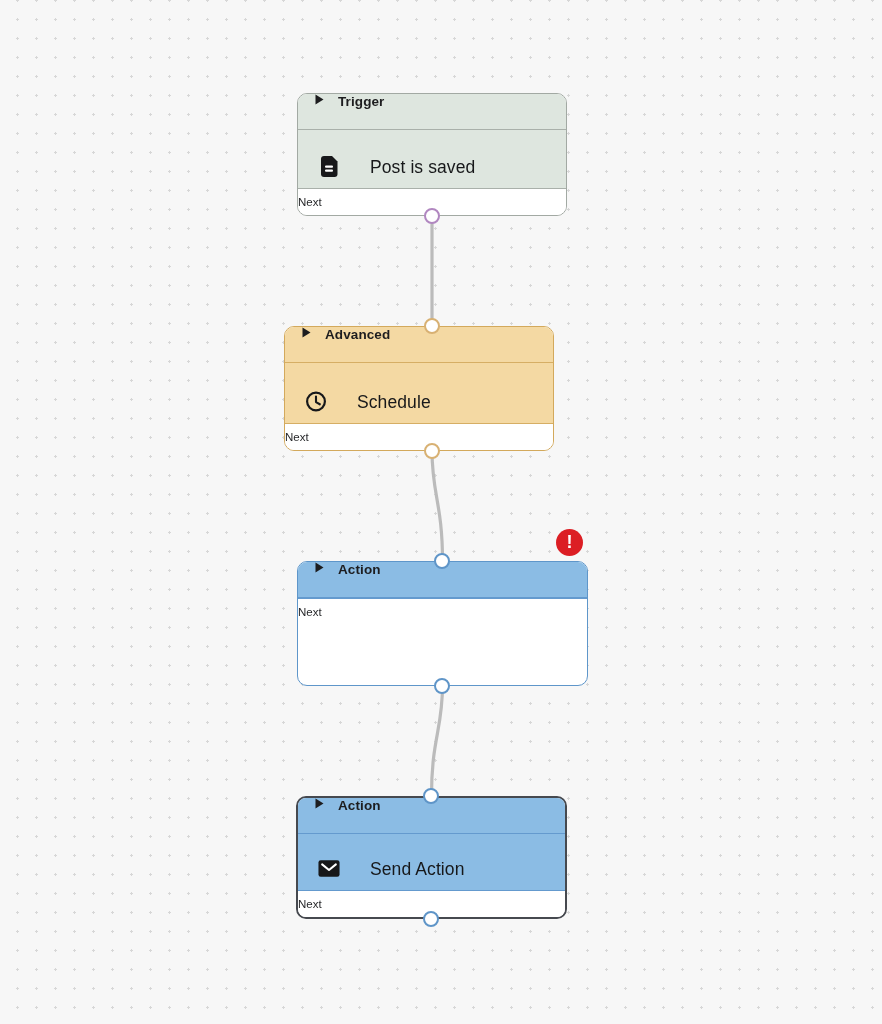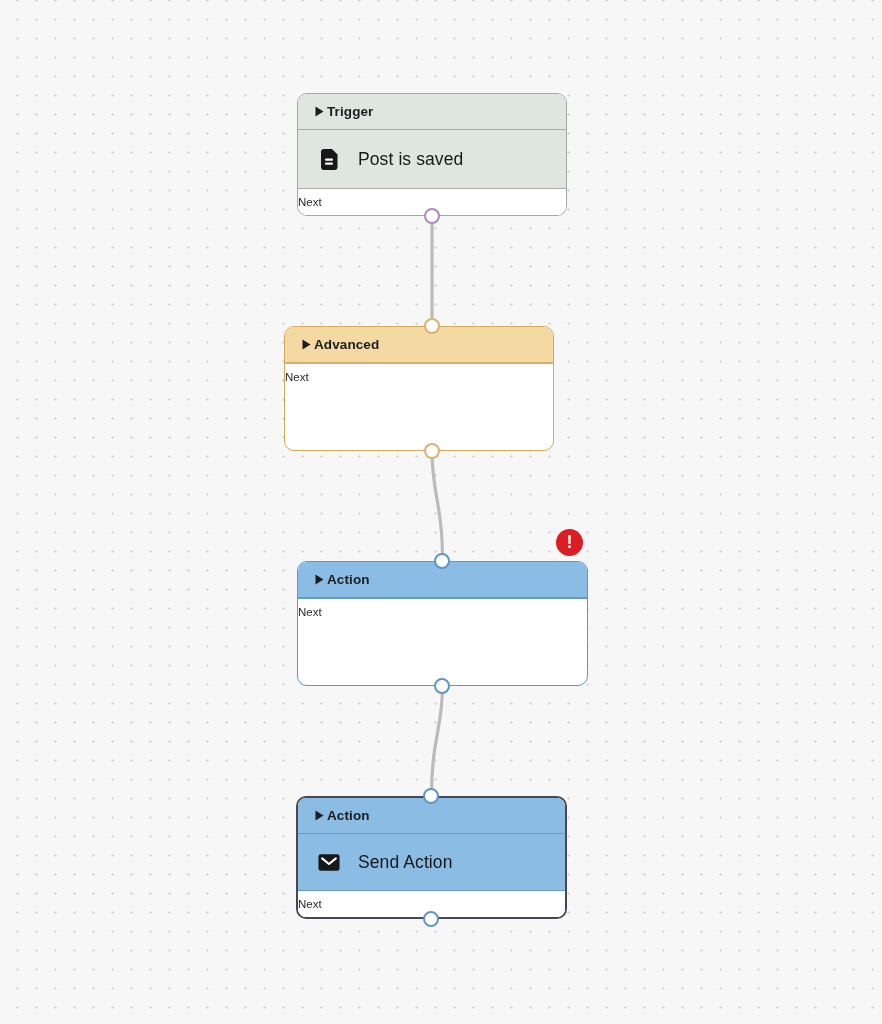--- a/index.html
+++ b/index.html
@@ -33,43 +33,42 @@
     flex-direction: column;
     border: 1.6px solid var(--border);
     border-radius: 10px;
     overflow: hidden;
     background: #ffffff;
   }
   .node.selected { border-width: 2px; }
 
   .node-header {
     display: flex;
-    align-items: center;
-    gap: 3px;
+    gap: 14px;
     height: 36px;
     flex: 0 0 36px;
     padding: 0 12px 0 17px;
     background: var(--fill);
     border-bottom: 1px solid var(--divider);
     cursor: pointer;
   }
   .node-header .cat {
     font-size: 13.5px;
     font-weight: 600;
     color: #1d1d1f;
     letter-spacing: 0.1px;
   }
   .caret { display: inline-flex; width: 9px; height: 11px; }
 
   .node-body {
     flex: 1 1 auto;
     display: flex;
-    align-items: center;
-    gap: 18px;
-    padding: 0 14px 0 20px;
+    align-items: flex-end;
+    gap: 30px;
+    padding: 0 14px 10px 20px;
     background: var(--fill);
   }
   .node-body .title {
     font-size: 17.5px;
     font-weight: 500;
     color: #17181a;
     letter-spacing: 0.1px;
     white-space: nowrap;
   }
   .nicon { display: inline-flex; width: 22px; height: 24px; align-items: center; justify-content: center; }
@@ -154,20 +153,29 @@
 
   <div class="node" style="left: 284px; top: 326px; width: 270px; height: 125px; --fill: #f4d9a3; --border: #d3a95c; --divider: #d6ae64;">
     <div class="node-header">
       <span class="caret">
         <svg width="9" height="11" viewBox="0 0 9 11">
             <polygon points="0.5,0.5 8.5,5.5 0.5,10.5" fill="#1d1d1f"></polygon>
           </svg>
       </span>
       <span class="cat">Advanced</span>
     </div>
+    <div class="node-body">
+      <span class="nicon">
+        <svg width="23" height="23" viewBox="0 0 23 23">
+          <circle cx="11.5" cy="11.5" r="9.3" fill="none" stroke="#17181a" stroke-width="2.3"></circle>
+          <polyline points="11.5,6.2 11.5,12.1 15.5,14.4" fill="none" stroke="#17181a" stroke-width="2.2" stroke-linecap="round" stroke-linejoin="round"></polyline>
+        </svg>
+      </span>
+      <span class="title">Schedule</span>
+    </div>
     <div class="node-footer">
       <span>Next</span>
     </div>
   </div>
 
   <div class="node" style="left: 297px; top: 561px; width: 291px; height: 125px; --fill: #8bbce4; --border: #5e96ca; --divider: #649ace;">
     <div class="node-header">
       <span class="caret">
         <svg width="9" height="11" viewBox="0 0 9 11">
             <polygon points="0.5,0.5 8.5,5.5 0.5,10.5" fill="#1d1d1f"></polygon>

